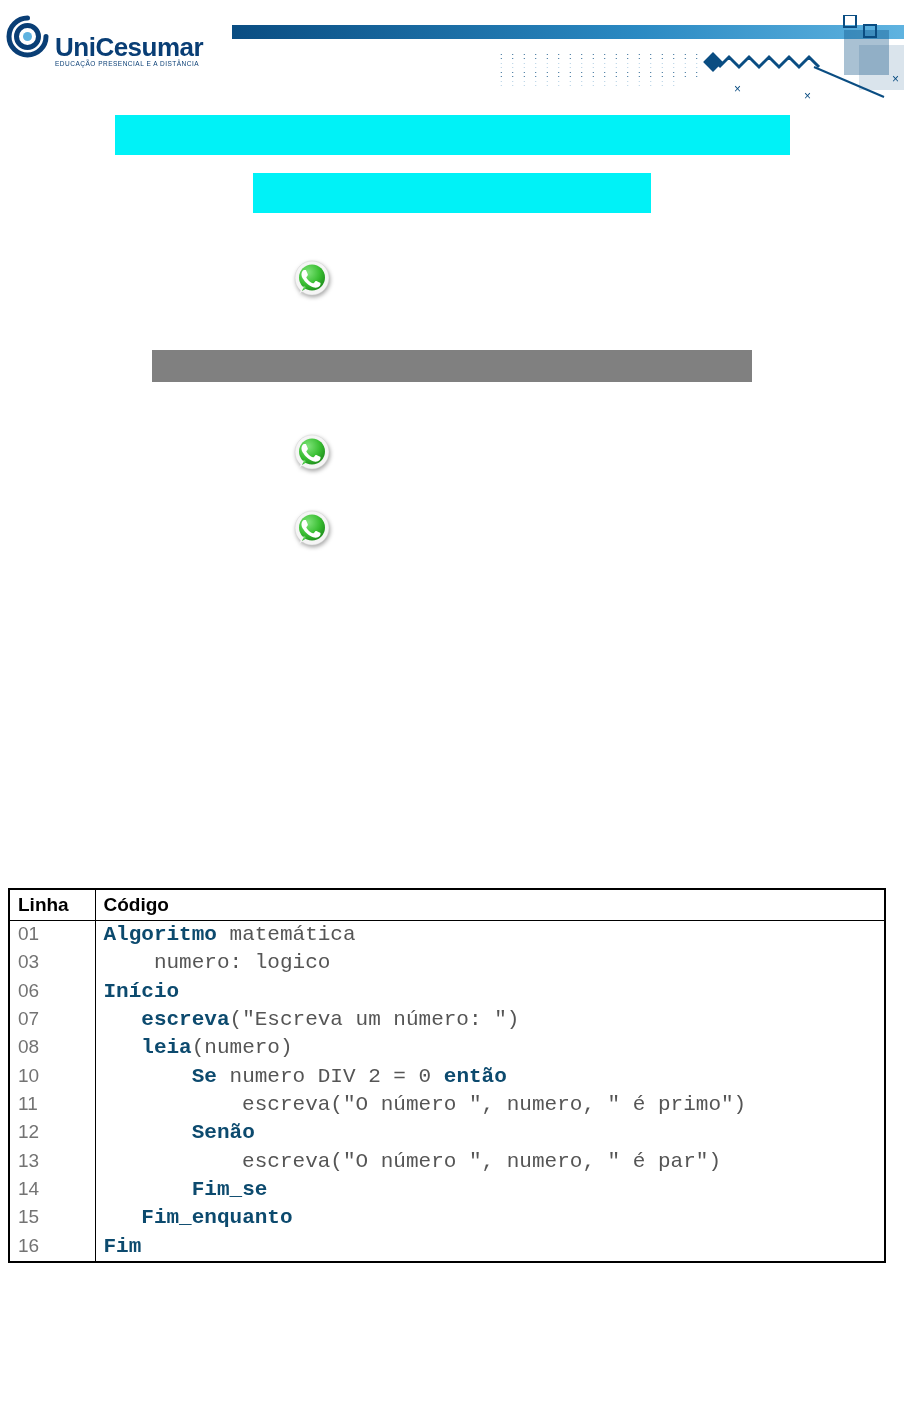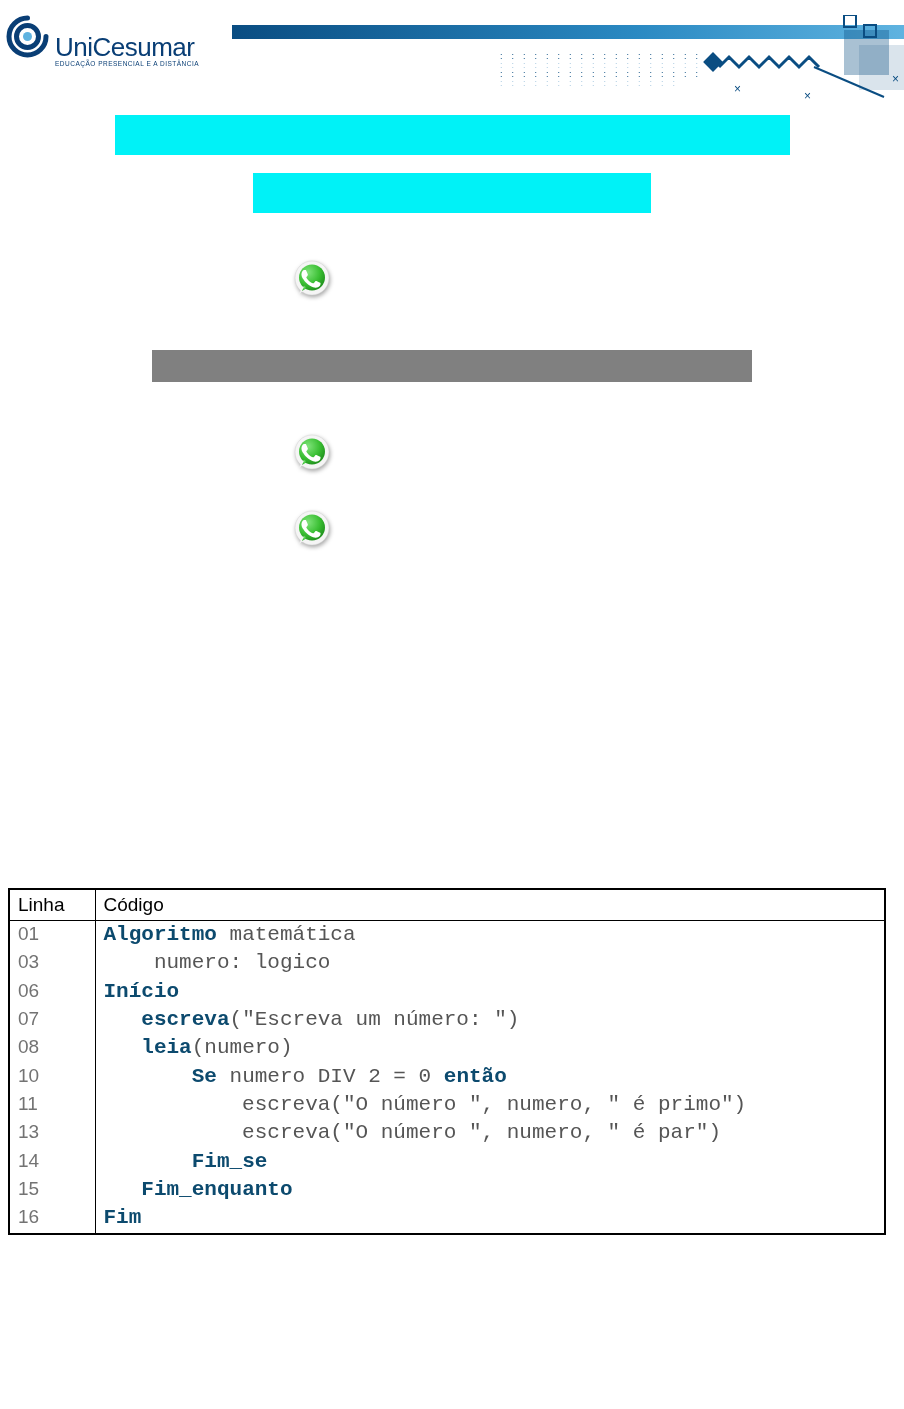--- a/index.html
+++ b/index.html
@@ -29,21 +29,21 @@
       margin-right: 5px;
     }
     .logo-mark svg { display: block; }
     .logo-text {
       display: flex;
       flex-direction: column;
       line-height: 1;
     }
     .logo-main {
       font-size: 26px;
-      font-weight: 400;
+      font-weight: 700;
       color: #093e75;
       letter-spacing: -0.5px;
       margin-top: 29px;
     }
     .logo-sub {
       font-size: 6.5px;
       color: #093e75;
       letter-spacing: 0.5px;
       margin-top: 1px;
       text-transform: uppercase;
@@ -127,21 +127,21 @@
       width: 878px;
       border-collapse: collapse;
       border: 2px solid #000;
       font-family: "Courier New", Courier, monospace;
       font-size: 21px;
     }
     .code-table th {
       border: 1px solid #000;
       text-align: left;
       padding: 4px 8px;
-      font-weight: normal;
+      font-weight: bold;
       font-family: Arial, Helvetica, sans-serif;
       font-size: 19px;
     }
     .code-table td {
       border-left: 1px solid #000;
       border-right: 1px solid #000;
       padding: 0px 8px;
       vertical-align: top;
       line-height: 1.35;
       white-space: pre;
@@ -278,20 +278,24 @@
       </tr>
       <tr>
         <td class="ln">10</td>
         <td>       <span class="kw">Se</span> numero DIV 2 = 0 <span class="kw">então</span></td>
       </tr>
       <tr>
         <td class="ln">11</td>
         <td>           escreva("O número ", numero, " é primo")</td>
       </tr>
       <tr>
+        <td class="ln">12</td>
+        <td>       <span class="kw">Senão</span></td>
+      </tr>
+      <tr>
         <td class="ln">13</td>
         <td>           escreva("O número ", numero, " é par")</td>
       </tr>
       <tr>
         <td class="ln">14</td>
         <td>       <span class="kw">Fim_se</span></td>
       </tr>
       <tr>
         <td class="ln">15</td>
         <td>   <span class="kw">Fim_enquanto</span></td>

